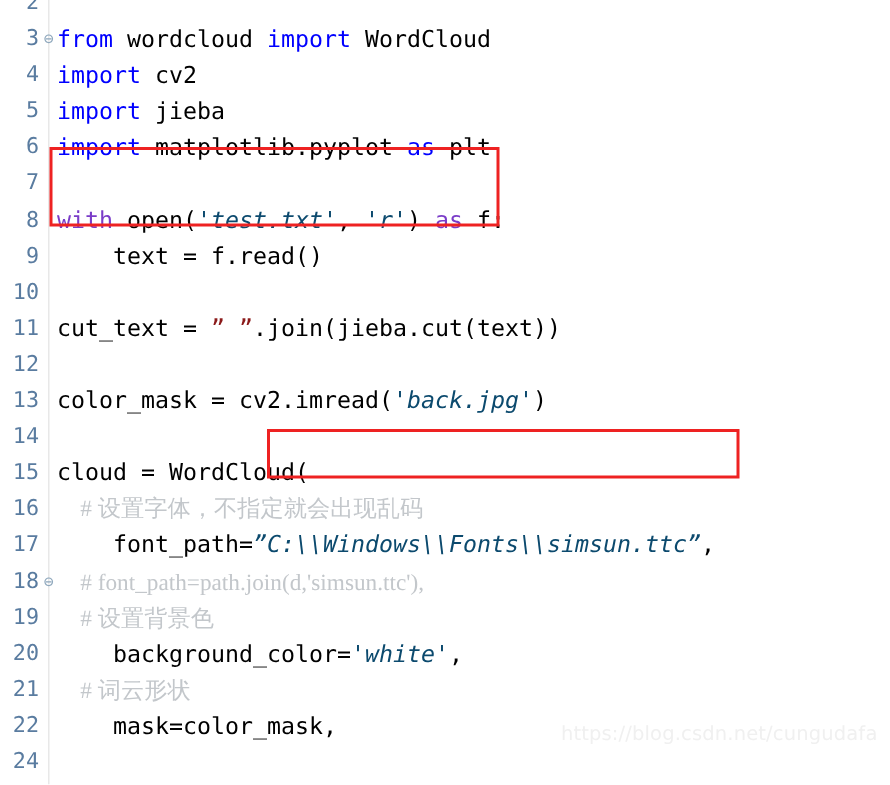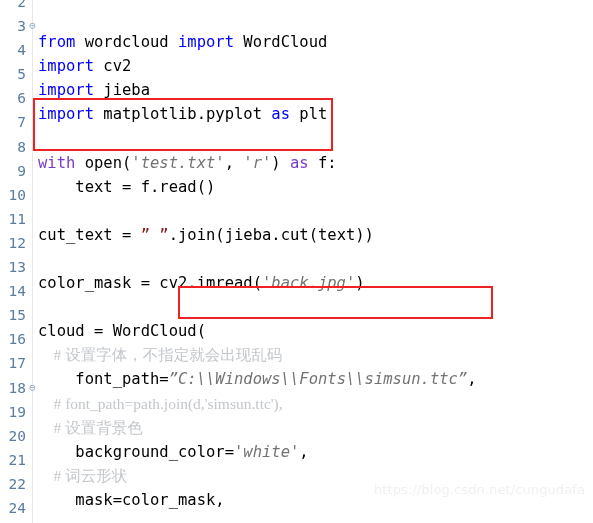--- a/index.html
+++ b/index.html
@@ -64,29 +64,29 @@
     top: 0;
     width: 11px;
     color: #8fa8bd;
     font-size: 11px;
     text-align: center;
   }
 
   .txt {
     position: absolute;
     left: 38px;
-    top: 16px;
+    top: 0;
     color: #000000;
     font-family: "DejaVu Sans Mono", "Liberation Mono", monospace;
   }
 
   
   .kw      { color: #0000ff; }
   .kw2     { color: #7a3cc8; text-align: center; }
-  .str     { color: #737373; font-style: italic; }
+  .str     { color: #0c4a6e; font-style: italic; }
   .str2    { color: #8b1a1a; }
   .cmt     { color: #c3c7cb; font-family: Liberation Serif, serif; }
   .plain   { color: #000000; }
 
   
   .redbox {
     position: absolute;
     border: 2.5px solid #ee2222;
     box-sizing: border-box;
     pointer-events: none;

